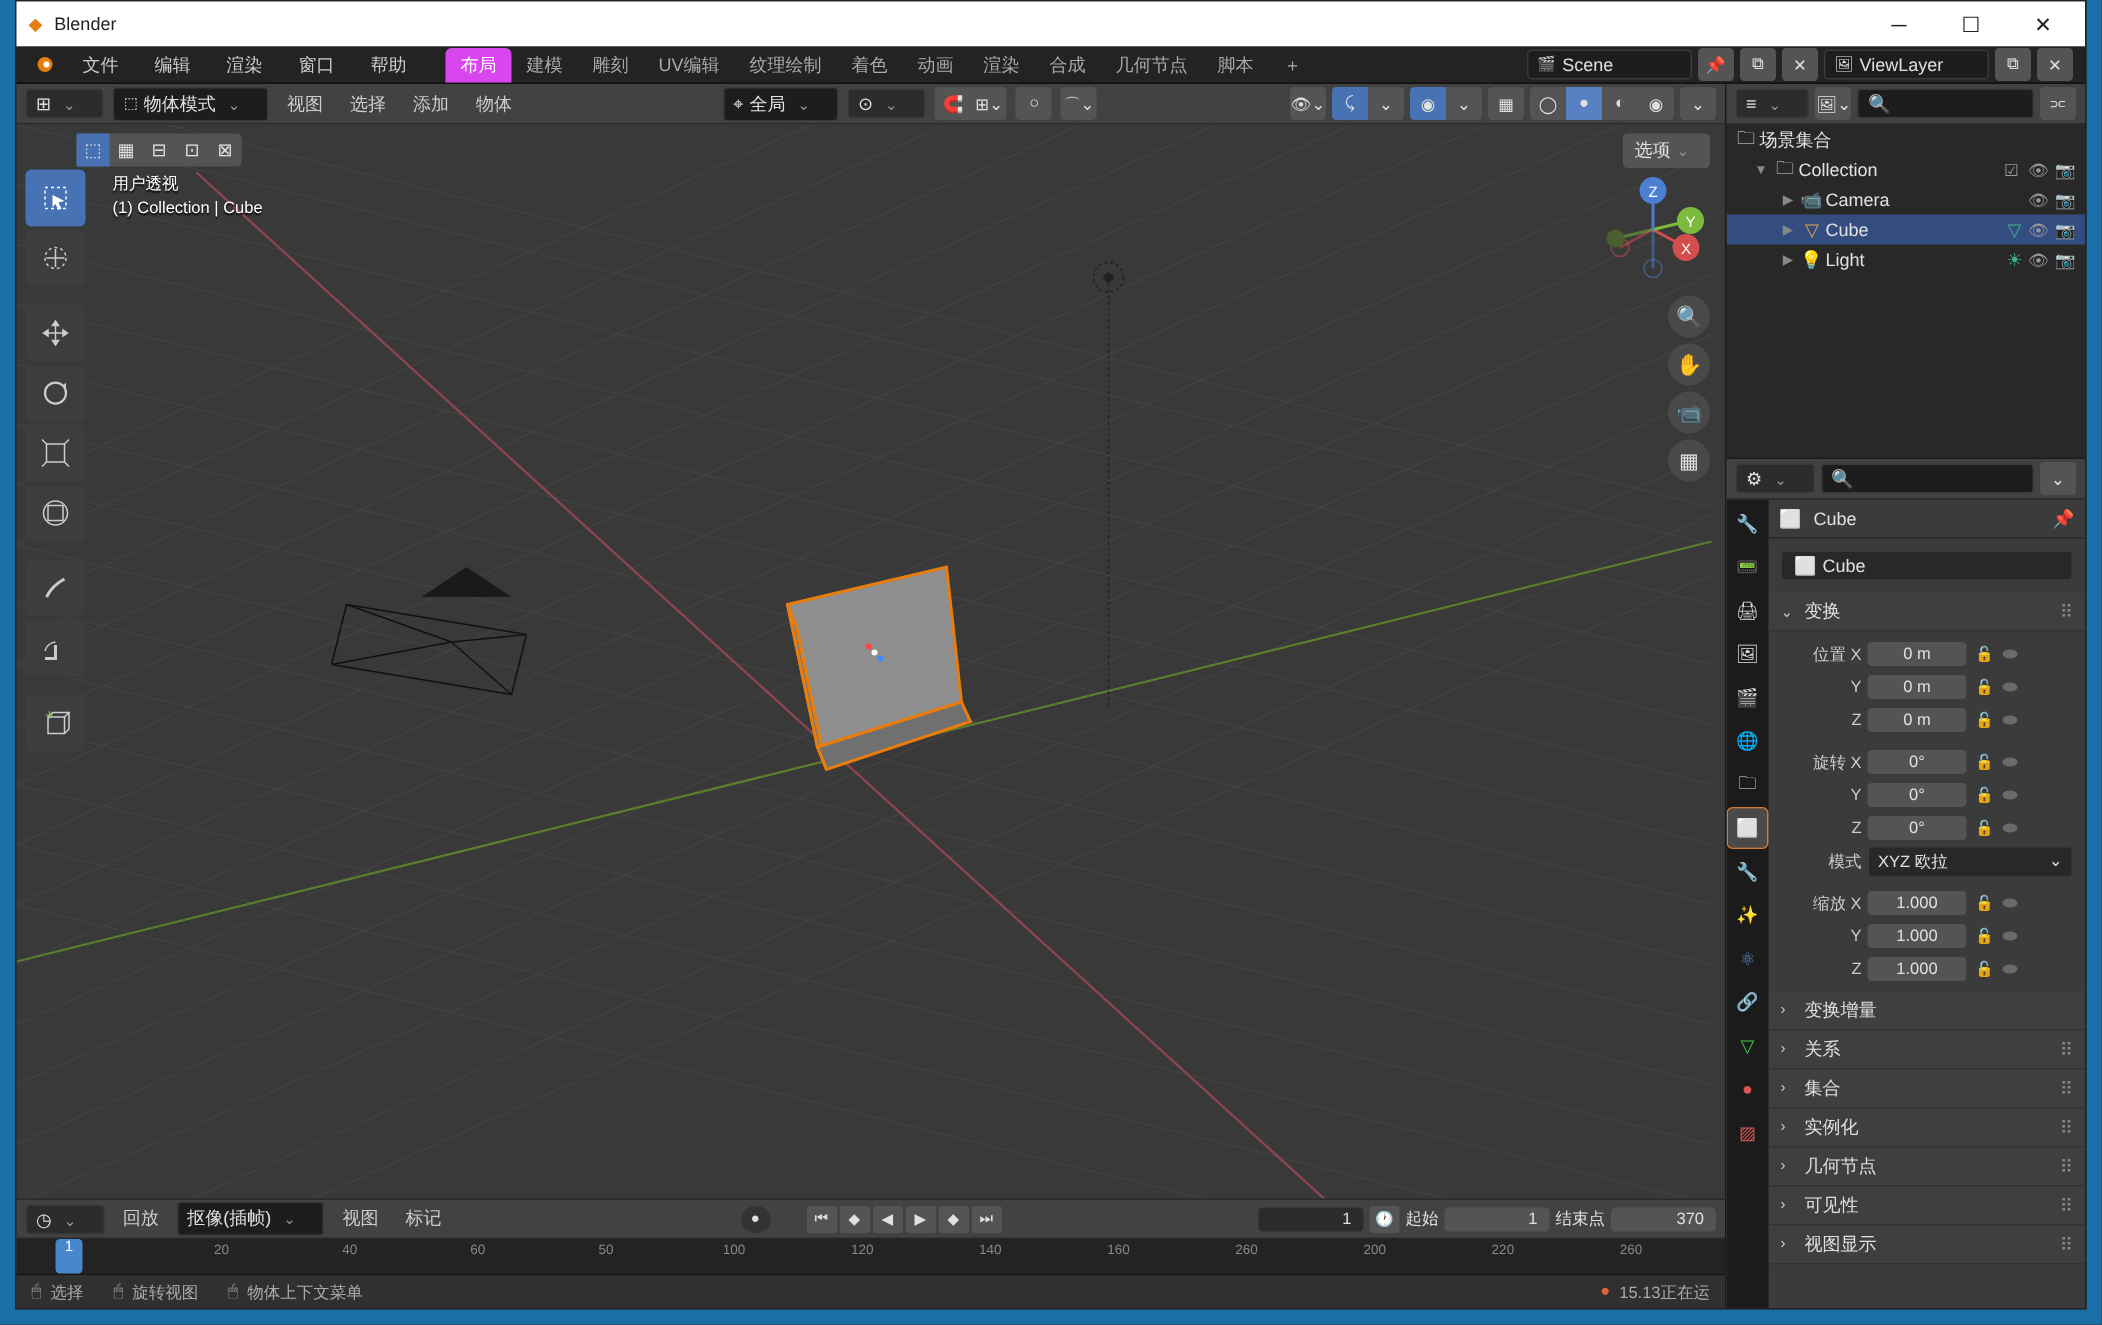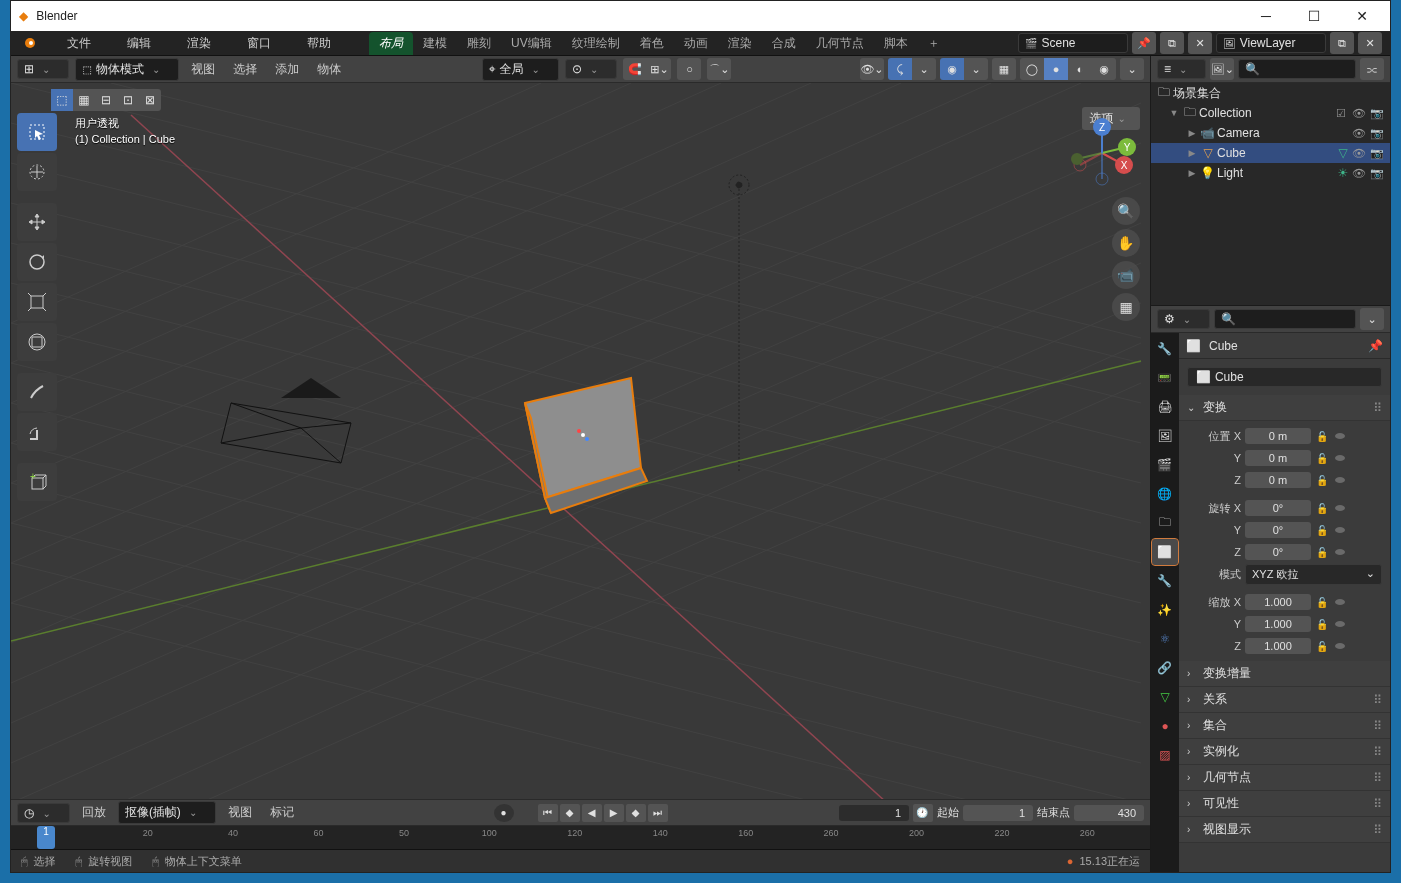--- a/index.html
+++ b/index.html
@@ -5,47 +5,47 @@
     * { margin: 0; padding: 0; box-sizing: border-box; font-family: -apple-system, sans-serif; }
     body { width: 1401px; height: 883px; background: #1b6fa8; overflow: hidden; font-size: 12px; color: #e0e0e0; user-select: none; }
     
     .app-window { position: absolute; top: 0; left: 10px; right: 10px; bottom: 10px; background: #393939; display: flex; flex-direction: column; border: 1px solid #222; }
     
     .titlebar { height: 30px; background: #fff; display: flex; align-items: center; padding: 0 8px; color: #222; justify-content: space-between; }
     .titlebar-left { display: flex; align-items: center; gap: 8px; }
     .titlebar-controls { display: flex; gap: 8px; }
     .titlebar-btn { width: 40px; height: 20px; display: flex; align-items: center; justify-content: center; font-size: 14px;}
     
-    .top-menu { height: 25px; background: #232323; display: flex; align-items: center; padding: 0 8px; gap: 20px; border-bottom: 1px solid #111; }
+    .top-menu { height: 25px; background: #232323; display: flex; align-items: center; padding: 0 8px; gap: 8px; border-bottom: 1px solid #111; }
     .blender-logo { width: 20px; height: 20px; display: flex; align-items: center; justify-content: center; }
     .menu-item { padding: 3px 8px; color: #ccc; }
     .workspace-tabs { display: flex; margin-left: 10px; }
     .wtab { padding: 3px 10px; color: #aaa; }
-    .wtab.active { background: #14532d; color: #fff; border-radius: 4px 4px 0 0; font-style: italic; }
+    .wtab.active { background: #d946ef; color: #fff; border-radius: 4px 4px 0 0; }
     .top-menu-right { margin-left: auto; display: flex; align-items: center; gap: 4px; }
     .scene-box { background: #1d1d1d; border: 1px solid #3a3a3a; padding: 2px 6px; width: 110px; border-radius: 3px; display:flex; align-items:center; gap:4px; }
 
     .main-row { flex: 1; display: flex; overflow: hidden; }
     
     .viewport-area { flex: 1; display: flex; flex-direction: column; background: #393939; }
     .vp-header { height: 27px; background: #424242; display: flex; align-items: center; padding: 0 6px; gap: 6px; border-bottom: 1px solid #2a2a2a; }
     .hdr-dd { background: #2c2c2c; padding: 2px 18px 2px 6px; border-radius: 3px; display: flex; align-items: center; gap: 4px; position:relative; border:1px solid #3a3a3a; }
     .hdr-dd.white { background: #1d1d1d; }
     .hdr-menu { color: #ccc; padding: 2px 6px; }
     .hdr-right { margin-left: auto; display: flex; gap: 4px; align-items: center; }
     .icon-btn { width: 24px; height: 22px; background: #545454; border-radius: 3px; display:flex; align-items:center; justify-content:center; font-size:11px;}
     .icon-btn.blue { background: #4772b3; }
     .pill-group { display: flex; border-radius: 3px; overflow: hidden; }
     .pill-group .icon-btn { border-radius: 0; }
     
     .vp-body { flex: 1; position: relative; background: #393939; overflow: hidden; }
     .select-mode-bar { position: absolute; top: 6px; left: 40px; display: flex; background: #545454; border-radius: 3px; }
     .sel-btn { width: 22px; height: 22px; display:flex;align-items:center;justify-content:center; }
     .sel-btn.active { background: #4772b3; }
-    .options-btn { position: absolute; top: 24px; right: 10px; background: #545454; padding: 3px 14px 3px 8px; border-radius: 3px; display:flex; align-items:center; }
+    .options-btn { position: absolute; top: 6px; right: 10px; background: #545454; padding: 3px 14px 3px 8px; border-radius: 3px; display:flex; align-items:center; }
     
     .vp-info { position: absolute; top: 32px; left: 64px; color: #fff; font-size: 11px; line-height: 16px; text-shadow: 0 1px 1px #000; }
     
     .tool-column { position: absolute; top: 30px; left: 6px; width: 40px; display: flex; flex-direction: column; gap: 2px; }
     .tool-btn { width: 40px; height: 38px; background: #3d3d3d; border-radius: 4px; display: flex; align-items: center; justify-content: center; color: #ccc; position:relative; }
     .tool-btn.active { background: #4772b3; }
     .tool-separator { height: 8px; }
     
     .nav-gizmo { position: absolute; top: 30px; right: 8px; width: 80px; height: 80px; }
     .nav-controls { position: absolute; top: 114px; right: 10px; display: flex; flex-direction: column; gap: 4px; }
@@ -399,21 +399,21 @@
             <div class="tl-ctrl">▶</div>
             <div class="tl-ctrl">◆</div>
             <div class="tl-ctrl">⏭</div>
           </div>
           <div class="tl-right">
             <div class="tl-field" style="background:#2c2c2c">1</div>
             <div class="tl-ctrl">🕐</div>
             <span style="font-size:11px">起始</span>
             <div class="tl-field">1</div>
             <span style="font-size:11px">结束点</span>
-            <div class="tl-field">430</div>
+            <div class="tl-field">370</div>
           </div>
         </div>
         <div class="tl-ruler">
           <div class="tl-cursor" style="left:26px">1</div>
           <div class="tl-tick" style="left:12%">20</div>
           <div class="tl-tick" style="left:19.5%">40</div>
           <div class="tl-tick" style="left:27%">60</div>
           <div class="tl-tick" style="left:34.5%">50</div>
           <div class="tl-tick" style="left:42%">100</div>
           <div class="tl-tick" style="left:49.5%">120</div>

